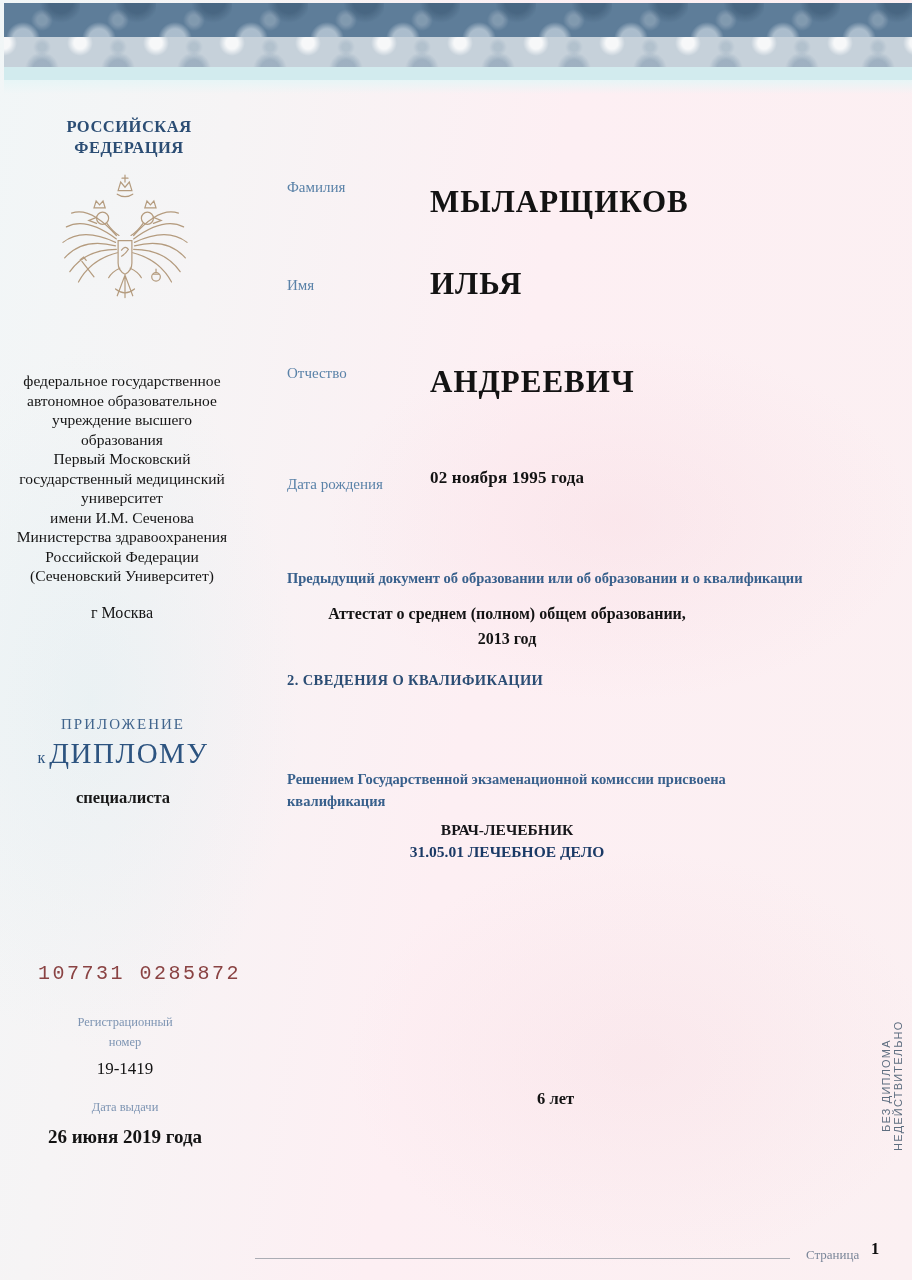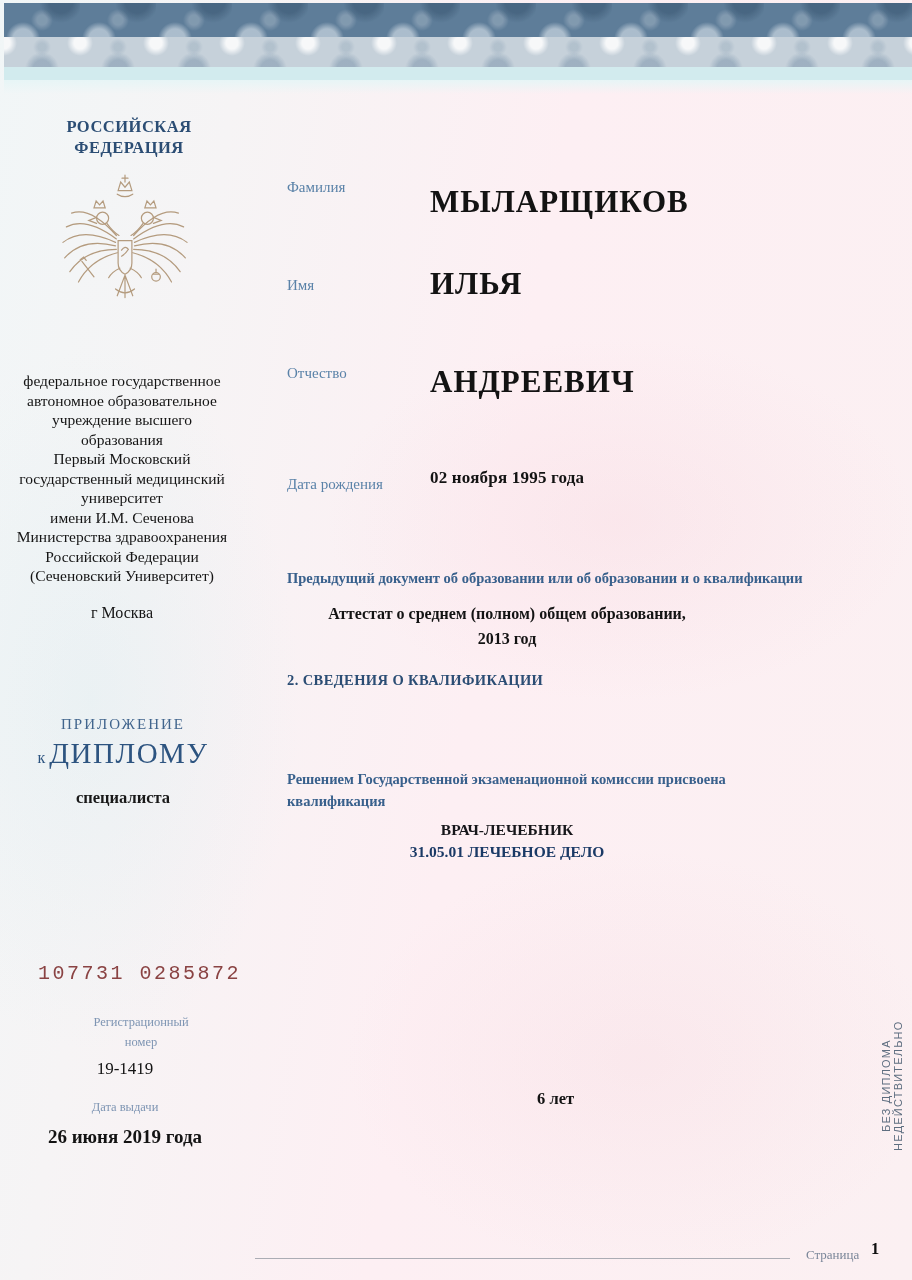--- a/index.html
+++ b/index.html
@@ -38,21 +38,21 @@
            color:#2b4d74;line-height:21px;letter-spacing:.5px;}
   .eagle{left:56px;top:170px;}
   .institution{left:0;top:371px;width:244px;font-size:15.5px;line-height:19.5px;color:#151515;}
   .city{left:0;top:604px;width:244px;font-size:16px;color:#151515;}
   .doc-title1{left:0;top:716px;width:246px;font-size:15px;color:#41658d;letter-spacing:2px;}
   .doc-title2{left:0;top:737px;width:246px;color:#2d5480;font-size:16px;}
   .doc-title2 .big{font-size:29px;letter-spacing:1.5px;}
   .doc-subtitle{left:0;top:788px;width:246px;font-size:16.5px;font-weight:bold;color:#181818;}
   .serial{left:38px;top:962px;font-family:"Liberation Mono", monospace;
           font-size:20px;letter-spacing:2.5px;color:#8a4343;}
-  .reg-label{left:0;top:1012px;width:250px;font-size:12.5px;color:#7e95b3;line-height:20px;margin-left:16px;}
+  .reg-label{left:0;top:1012px;width:250px;font-size:12.5px;color:#7e95b3;line-height:20px;}
   .reg-value{left:0;top:1059px;width:250px;font-size:17px;color:#131313;}
   .issue-label{left:0;top:1100px;width:250px;font-size:12.5px;color:#7e95b3;}
   .issue-value{left:0;top:1126px;width:250px;font-size:19px;font-weight:bold;color:#131313;}
   
   .sec-title{left:287px;font-size:14.5px;font-weight:bold;color:#2b4d74;letter-spacing:.4px;}
   .s1-title{top:103px;}
   .s2-title{top:672px;}
   .f-label{left:287px;font-size:15px;color:#5a82a8;}
   .f-value{left:430px;font-size:31px;font-weight:bold;color:#131313;letter-spacing:1px;}
   .f-value.small{font-size:17px;letter-spacing:.2px;}

